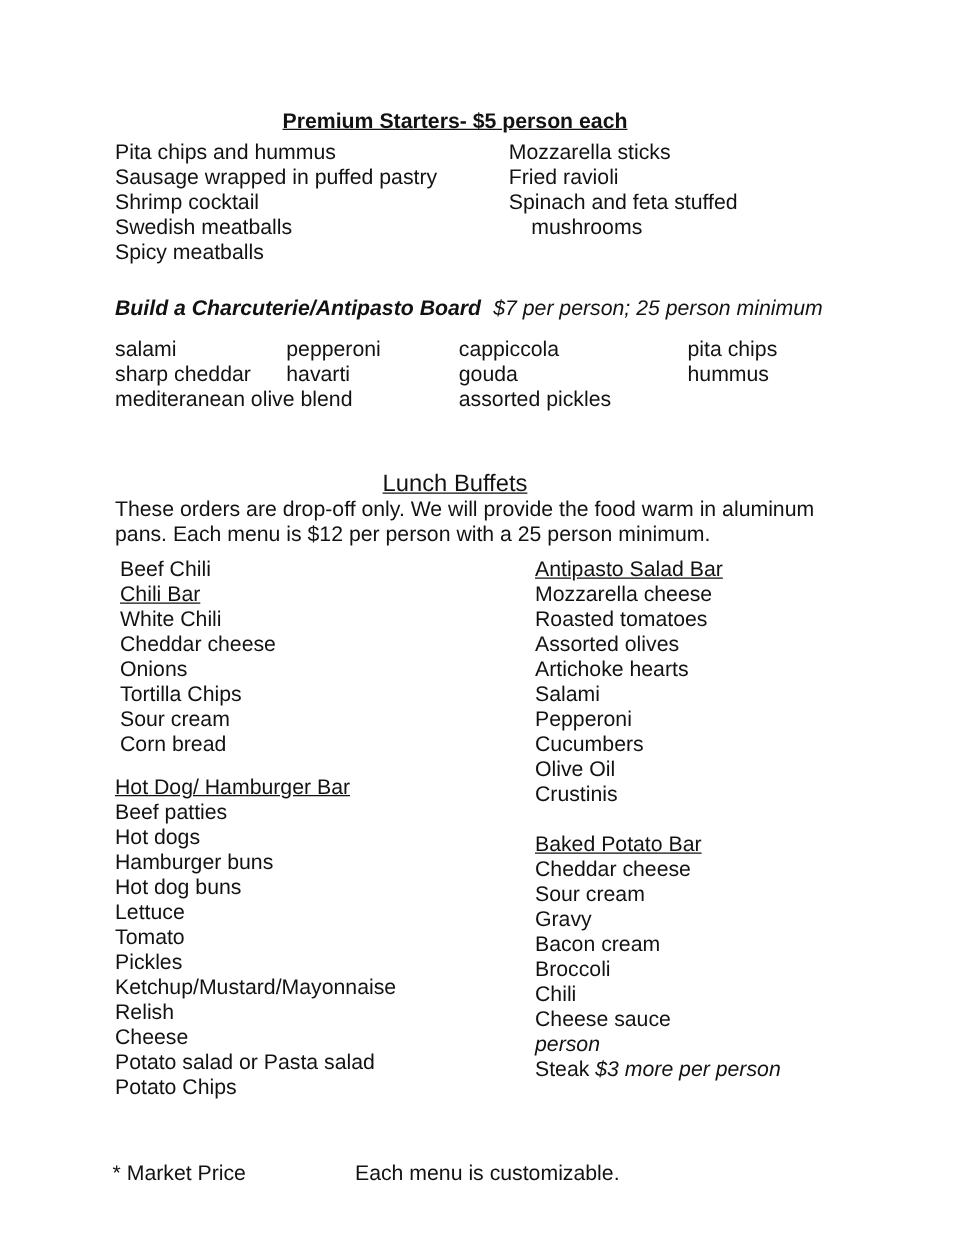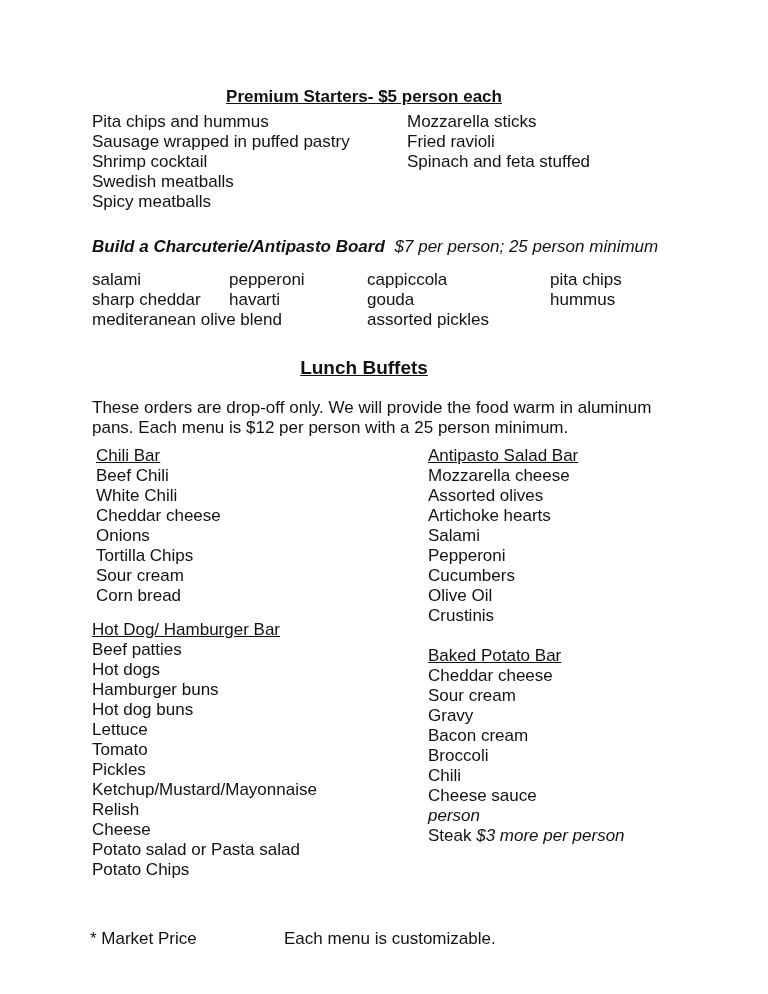--- a/index.html
+++ b/index.html
@@ -26,21 +26,21 @@
 
   #charcuterie-title{top:237px;left:92px;width:660px;white-space:nowrap;}
   #charcuterie-title .note{margin-left:5px;}
   #charcuterie-grid{
     top:270px;left:92px;width:628px;
     display:grid;
     grid-template-columns:137px 138px 183px 130px;
   }
   .cell-span2{grid-column:span 2;}
 
-  #lunch-title{top:356px;font-size:19px;line-height:24px;font-weight:700;text-decoration:underline;}
+  #lunch-title{top:376px;font-size:19px;line-height:24px;font-weight:400;text-decoration:underline;}
   #lunch-intro{top:398px;left:92px;width:620px;}
 
   #lunch-left{top:446px;left:92px;width:330px;}
   #lunch-right{top:446px;left:428px;width:285px;}
   #lunch-left .section + .section{margin-top:14px;}
   #lunch-right .section + .section{margin-top:20px;}
   .section-heading{text-decoration:underline;}
 
   #footer-market{top:929px;left:90px;}
   #footer-custom{top:929px;left:284px;}
@@ -57,20 +57,21 @@
       <div class="line">Sausage wrapped in puffed pastry</div>
       <div class="line">Shrimp cocktail</div>
       <div class="line">Swedish meatballs</div>
       <div class="line">Spicy meatballs</div>
     </div>
 
   <div class="abs" id="premium-right">
       <div class="line">Mozzarella sticks</div>
       <div class="line">Fried ravioli</div>
       <div class="line">Spinach and feta stuffed</div>
+      <div class="line indent"><span>mushrooms</span></div>
     </div>
 
   <div class="abs" id="charcuterie-title">
     <span class="bi">Build a Charcuterie/Antipasto Board</span>
     <span class="i note">$7 per person; 25 person minimum</span>
   </div>
 
   <div class="abs" id="charcuterie-grid">
       <div class="line">salami</div>
       <div class="line">pepperoni</div>
@@ -87,22 +88,22 @@
 
   <div class="abs center" id="lunch-title">Lunch Buffets</div>
 
   <div class="abs" id="lunch-intro">
       <div class="line">These orders are drop-off only. We will provide the food warm in aluminum</div>
       <div class="line">pans. Each menu is $12 per person with a 25 person minimum.</div>
     </div>
 
   <div class="abs" id="lunch-left">
       <div class="section" style="padding-left: 4px;">
+        <div class="line">Beef Chili</div>
         <div class="line section-heading">Chili Bar</div>
-        <div class="line">Beef Chili</div>
         <div class="line">White Chili</div>
         <div class="line">Cheddar cheese</div>
         <div class="line">Onions</div>
         <div class="line">Tortilla Chips</div>
         <div class="line">Sour cream</div>
         <div class="line">Corn bread</div>
       </div>
       <div class="section">
         <div class="line section-heading">Hot Dog/ Hamburger Bar</div>
         <div class="line">Beef patties</div>
@@ -117,20 +118,21 @@
         <div class="line">Cheese</div>
         <div class="line">Potato salad or Pasta salad</div>
         <div class="line">Potato Chips</div>
       </div>
     </div>
 
   <div class="abs" id="lunch-right">
       <div class="section">
         <div class="line section-heading">Antipasto Salad Bar</div>
         <div class="line">Mozzarella cheese</div>
+        <div class="line">Roasted tomatoes</div>
         <div class="line">Assorted olives</div>
         <div class="line">Artichoke hearts</div>
         <div class="line">Salami</div>
         <div class="line">Pepperoni</div>
         <div class="line">Cucumbers</div>
         <div class="line">Olive Oil</div>
         <div class="line">Crustinis</div>
       </div>
       <div class="section">
         <div class="line section-heading">Baked Potato Bar</div>

